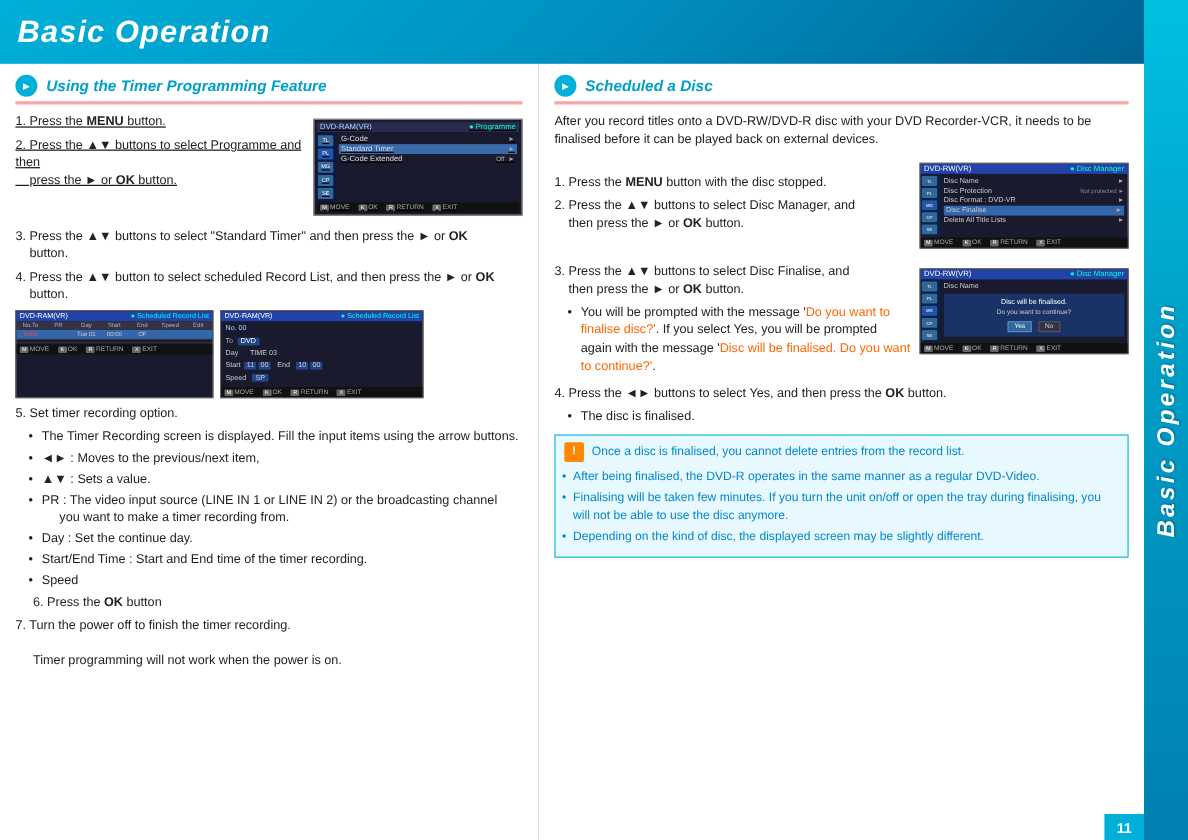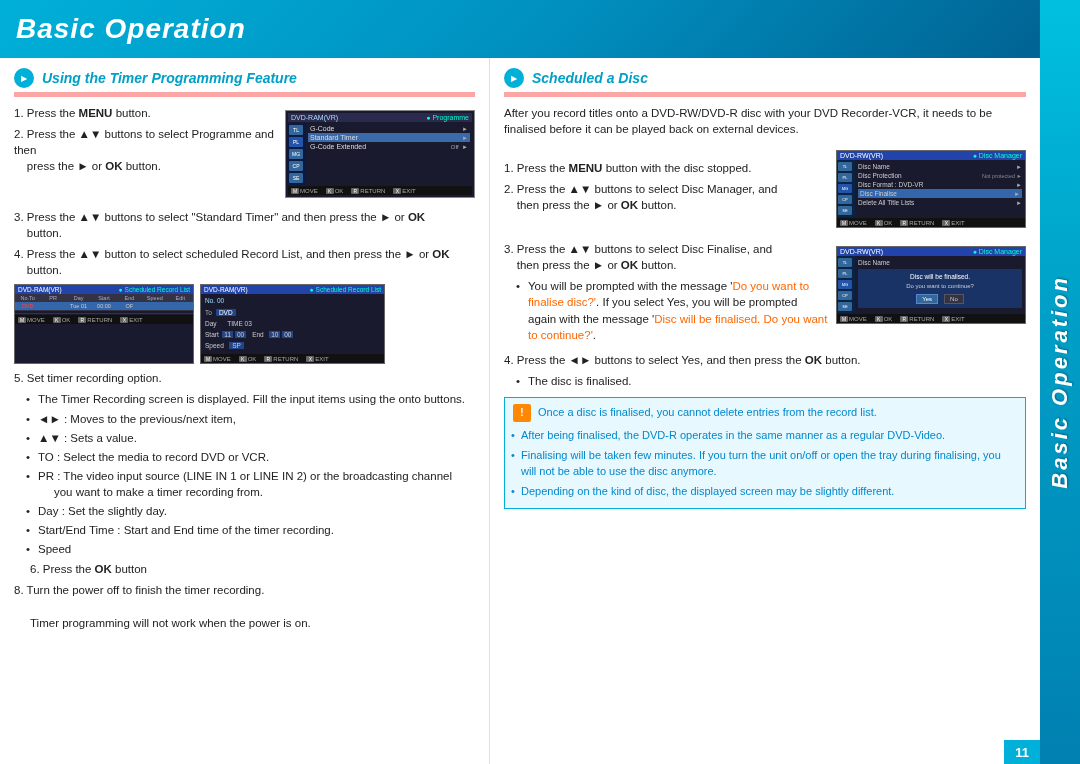--- a/index.html
+++ b/index.html
@@ -95,21 +95,21 @@
     .right-col {
       width: calc(1080px - 490px - 40px);
       padding: 10px 14px 10px 14px;
     }
 
     
     .section-header {
       display: flex;
       align-items: center;
       margin-bottom: 8px;
-      border-bottom: 5px solid #fca5a5;
+      border-bottom: 3px solid #fca5a5;
       padding-bottom: 4px;
     }
     .section-icon {
       width: 20px;
       height: 20px;
       background: #00b0d8;
       border-radius: 50%;
       margin-right: 8px;
       flex-shrink: 0;
       display: flex;
@@ -392,21 +392,21 @@
 </div>
 
 <div class="main-content">
 
   <div class="left-col">
     <div class="section-header">
       <div class="section-icon"></div>
       <span class="section-title">Using the Timer Programming Feature</span>
     </div>
 
-    <div style="display:flex; gap:8px; align-items:flex-start;">
+    <div style="display:flex; gap:8px; align-items:flex-start;text-decoration:underline;">
       <div style="flex:1;">
         <div class="step">1. Press the <b>MENU</b> button.</div>
         <div class="step">2. Press the ▲▼ buttons to select Programme and then<br>&nbsp;&nbsp;&nbsp;&nbsp;press the ► or <b>OK</b> button.</div>
       </div>
 
       <div class="screen-mockup" style="min-width:190px;">
         <div class="screen-header">
           <span>DVD-RAM(VR)</span>
             <span style="color:#00ffcc;">● Programme</span>
         </div>
@@ -506,30 +506,29 @@
         <div class="screen-footer">
           <span class="footer-btn"><span class="footer-btn-icon">M</span> MOVE</span>
           <span class="footer-btn"><span class="footer-btn-icon">K</span> OK</span>
           <span class="footer-btn"><span class="footer-btn-icon">R</span> RETURN</span>
           <span class="footer-btn"><span class="footer-btn-icon">X</span> EXIT</span>
         </div>
       </div>
     </div>
 
     <div class="step" style="margin-top:4px;">5. Set timer recording option.</div>
-    <div class="bullet">The Timer Recording screen is displayed. Fill the input items using the onto buttons.</div>
+    <div class="bullet">The Timer Recording screen is displayed. Fill the input items using the arrow buttons.</div>
     <div class="bullet">◄► : Moves to the previous/next item,</div>
     <div class="bullet">▲▼ : Sets a value.</div>
-    <div class="bullet">TO : Select the media to record DVD or VCR.</div>
     <div class="bullet">PR : The video input source (LINE IN 1 or LINE IN 2) or the broadcasting channel<br>&nbsp;&nbsp;&nbsp;&nbsp;&nbsp;you want to make a timer recording from.</div>
-    <div class="bullet">Day : Set the slightly day.</div>
+    <div class="bullet">Day : Set the continue day.</div>
     <div class="bullet">Start/End Time : Start and End time of the timer recording.</div>
     <div class="bullet">Speed</div>
     <div class="step" style="margin-top:4px;margin-left:16px;">6. Press the <b>OK</b> button</div>
-    <div class="step">8. Turn the power off to finish the timer recording.</div>
+    <div class="step">7. Turn the power off to finish the timer recording.</div>
     <div class="step-indent">Timer programming will not work when the power is on.</div>
   </div>
 
   <div class="right-col">
     <div class="section-header">
       <div class="section-icon"></div>
       <span class="section-title">Scheduled a Disc</span>
     </div>
 
     <div class="step" style="margin-bottom:8px;">After you record titles onto a DVD-RW/DVD-R disc with your DVD Recorder-VCR, it needs to be finalised before it can be played back on external devices.</div>

